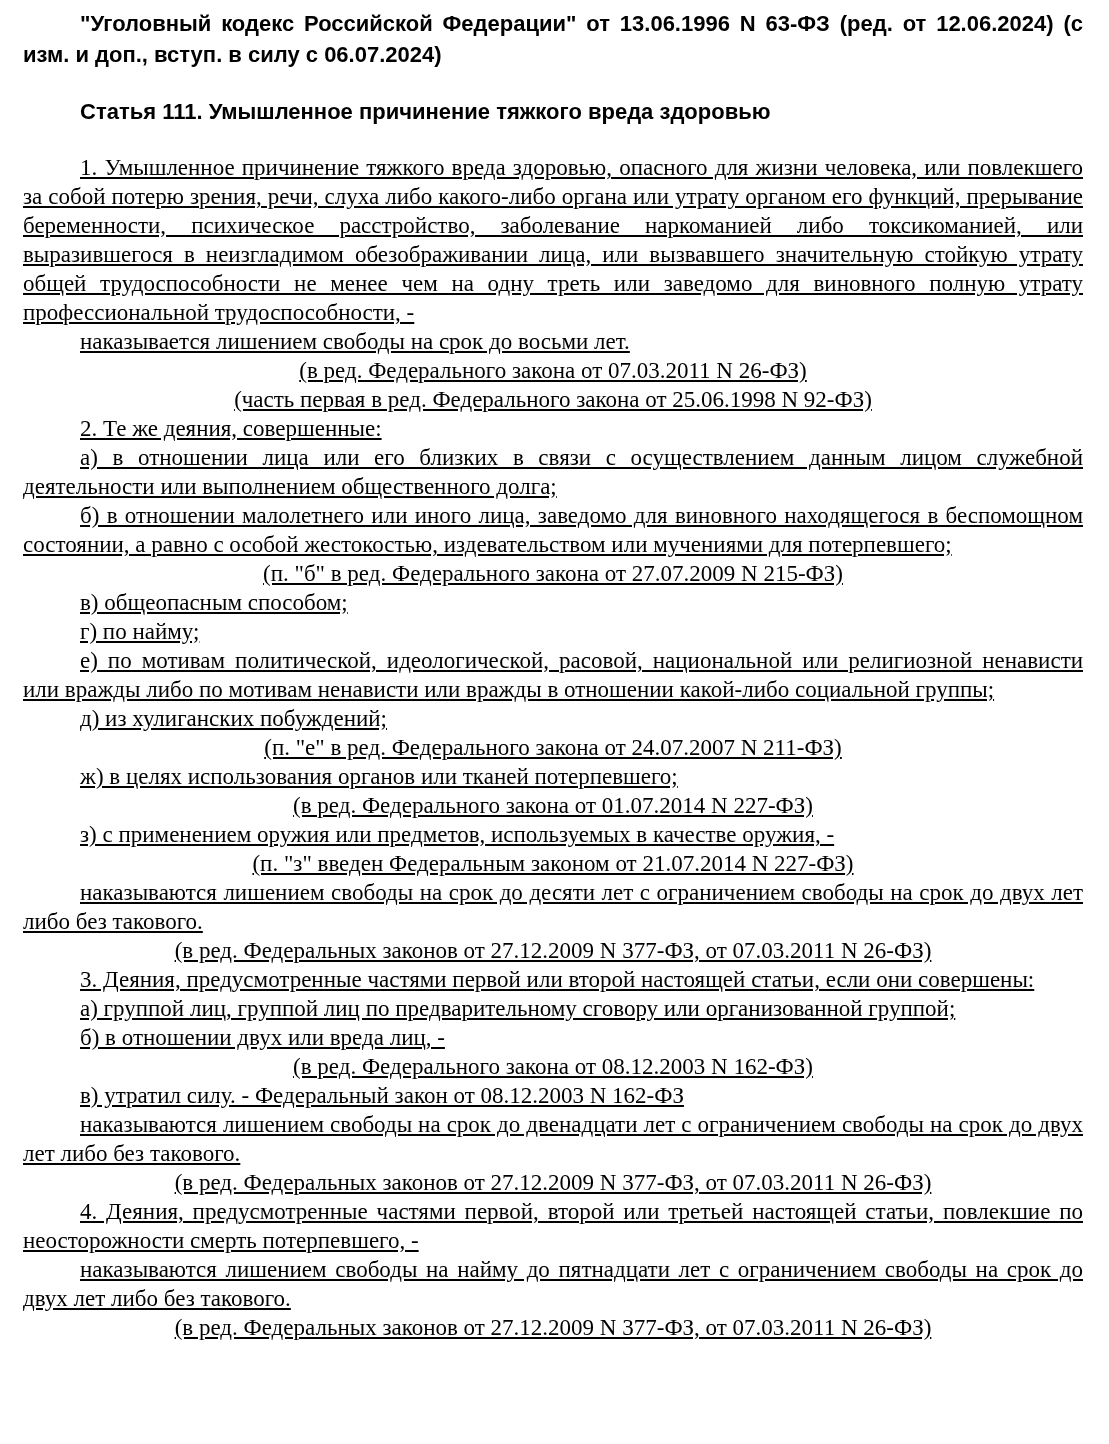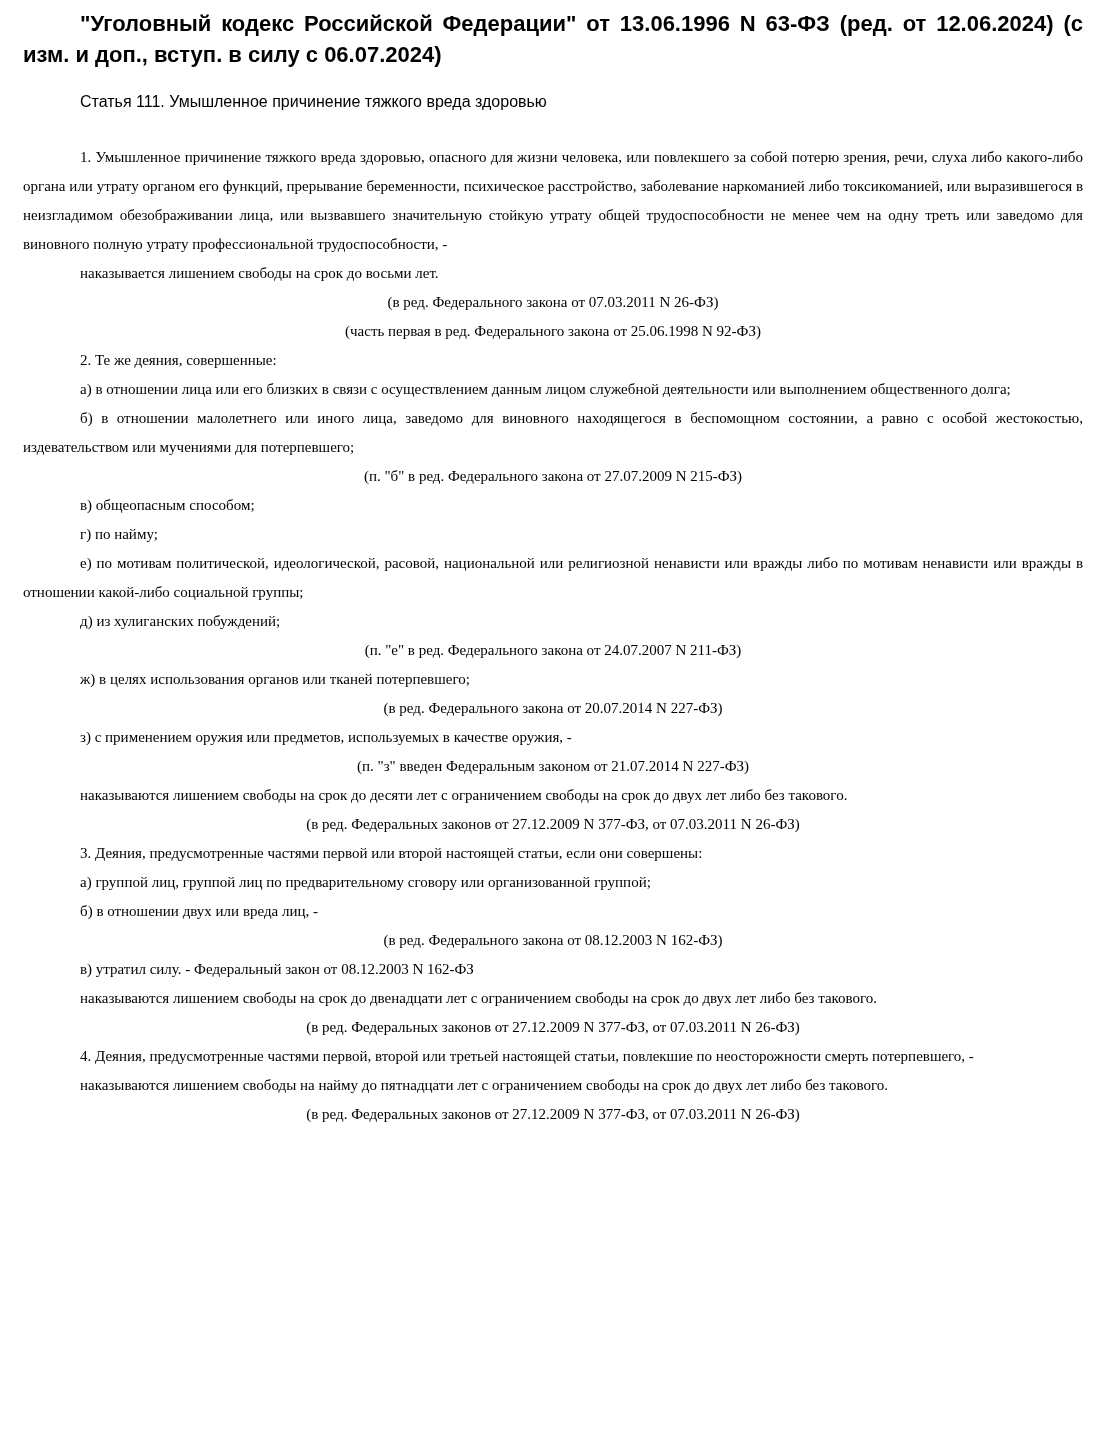--- a/index.html
+++ b/index.html
@@ -20,31 +20,32 @@
     font-family: "Liberation Sans", sans-serif;
     font-weight: bold;
     font-size: 22px;
     line-height: 31px;
     text-align: justify;
     text-indent: 57px;
     margin: 0;
   }
   .article-heading {
     font-family: "Liberation Sans", sans-serif;
-    font-weight: normal;
-    font-size: 16px;
+    font-weight: bold;
+    font-size: 22px;
     line-height: 29px;
     text-indent: 57px;
-    margin: 17px 0 0 0;
+    margin: 27px 0 0 0;
   }
   .article-body {
     margin-top: 27px;
     font-family: "Liberation Serif", "DejaVu Serif", serif;
-    font-size: 15px;
+    font-size: 23px;
     line-height: 29px;
+    text-decoration: underline;
   }
   .article-body p {
     margin: 0;
     padding: 0;
   }
   .article-body p.p {
     text-indent: 57px;
     text-align: justify;
   }
   .article-body p.note {
@@ -66,21 +67,21 @@
       <p class="p">2. Те же деяния, совершенные:</p>
       <p class="p">а) в отношении лица или его близких в связи с осуществлением данным лицом служебной деятельности или выполнением общественного долга;</p>
       <p class="p">б) в отношении малолетнего или иного лица, заведомо для виновного находящегося в беспомощном состоянии, а равно с особой жестокостью, издевательством или мучениями для потерпевшего;</p>
       <p class="note">(п. "б" в ред. Федерального закона от 27.07.2009 N 215-ФЗ)</p>
       <p class="p">в) общеопасным способом;</p>
       <p class="p">г) по найму;</p>
       <p class="p">е) по мотивам политической, идеологической, расовой, национальной или религиозной ненависти или вражды либо по мотивам ненависти или вражды в отношении какой-либо социальной группы;</p>
       <p class="p">д) из хулиганских побуждений;</p>
       <p class="note">(п. "е" в ред. Федерального закона от 24.07.2007 N 211-ФЗ)</p>
       <p class="p">ж) в целях использования органов или тканей потерпевшего;</p>
-      <p class="note">(в ред. Федерального закона от 20.07.2014 N 227-ФЗ)</p>
+      <p class="note">(в ред. Федерального закона от 01.07.2014 N 227-ФЗ)</p>
       <p class="p">з) с применением оружия или предметов, используемых в качестве оружия, -</p>
       <p class="note">(п. "з" введен Федеральным законом от 21.07.2014 N 227-ФЗ)</p>
       <p class="p">наказываются лишением свободы на срок до десяти лет с ограничением свободы на срок до двух лет либо без такового.</p>
       <p class="note">(в ред. Федеральных законов от 27.12.2009 N 377-ФЗ, от 07.03.2011 N 26-ФЗ)</p>
       <p class="p">3. Деяния, предусмотренные частями первой или второй настоящей статьи, если они совершены:</p>
       <p class="p">а) группой лиц, группой лиц по предварительному сговору или организованной группой;</p>
       <p class="p">б) в отношении двух или вреда лиц, -</p>
       <p class="note">(в ред. Федерального закона от 08.12.2003 N 162-ФЗ)</p>
       <p class="p">в) утратил силу. - Федеральный закон от 08.12.2003 N 162-ФЗ</p>
       <p class="p">наказываются лишением свободы на срок до двенадцати лет с ограничением свободы на срок до двух лет либо без такового.</p>

